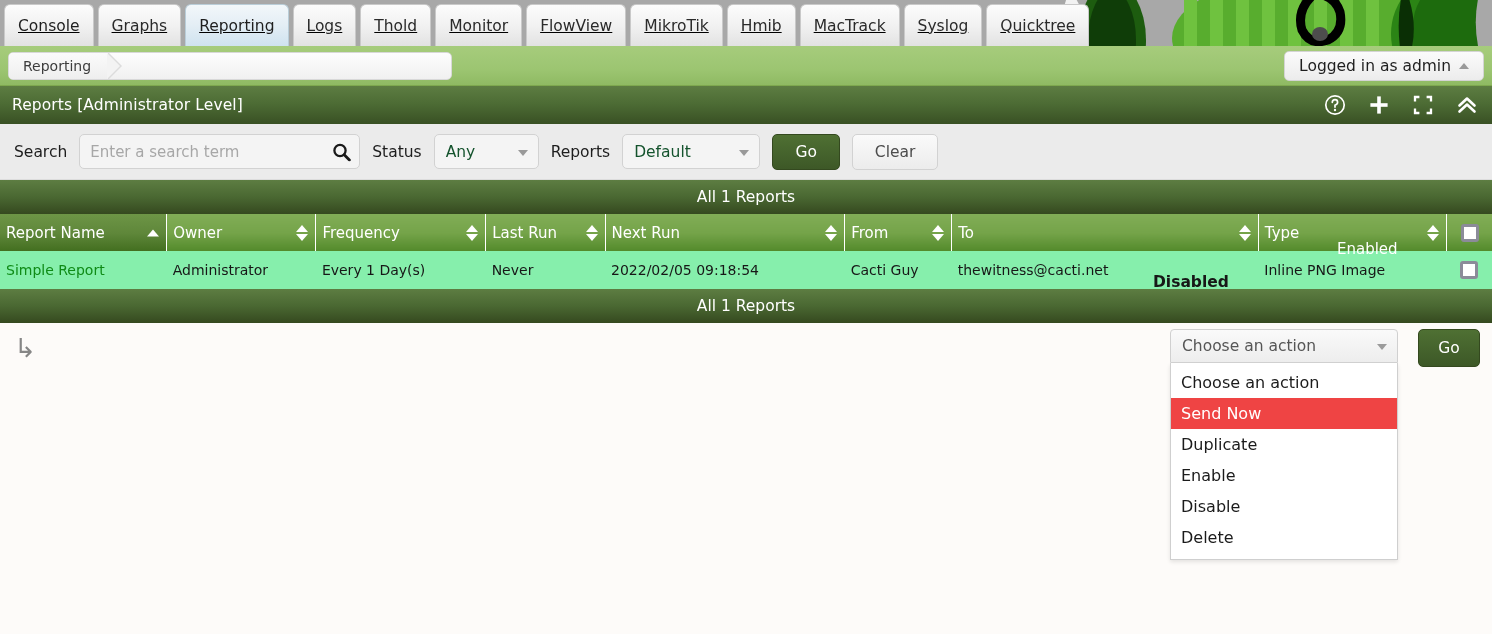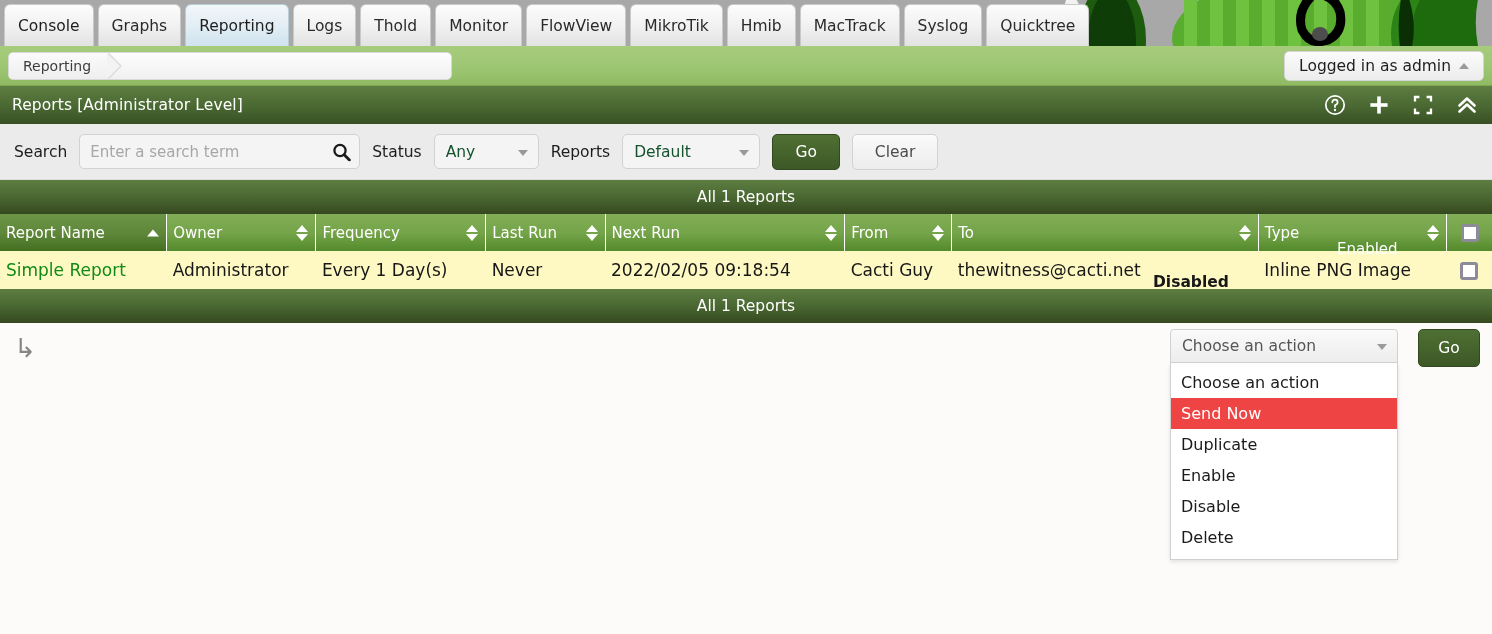--- a/index.html
+++ b/index.html
@@ -24,20 +24,21 @@
     width: 440px; height: 46px;
     overflow: hidden;
   }
   .tabs {
     position: relative;
     z-index: 3;
     display: flex;
     align-items: flex-end;
     height: 46px;
     padding-left: 4px;
+    text-decoration: underline;
   }
   .tab {
     height: 42px;
     margin-right: 4px;
     padding: 0 13px;
     display: flex;
     align-items: center;
     font-size: 15.5px;
     color: #2a2a2a;
     background: linear-gradient(to bottom, #fcfcfc 0%, #f1f1f1 52%, #e2e2e2 100%);
@@ -285,23 +286,23 @@
   }
   .arw-dn {
     width: 0; height: 0;
     border-left: 6px solid transparent;
     border-right: 6px solid transparent;
     border-top: 7px solid #ffffff;
   }
   table.rpt td {
     height: 38px;
     padding: 0 6px;
-    font-size: 17px;
+    font-size: 14px;
     color: #171717;
-    background: #fef9c3;
+    background: #86efac;
     white-space: nowrap;
     overflow: hidden;
   }
   table.rpt td.chk { text-align: center; padding: 0; }
   td a.rlink {
     color: #0f8b16;
     text-decoration: none;
     cursor: pointer;
   }
   .cbox {

